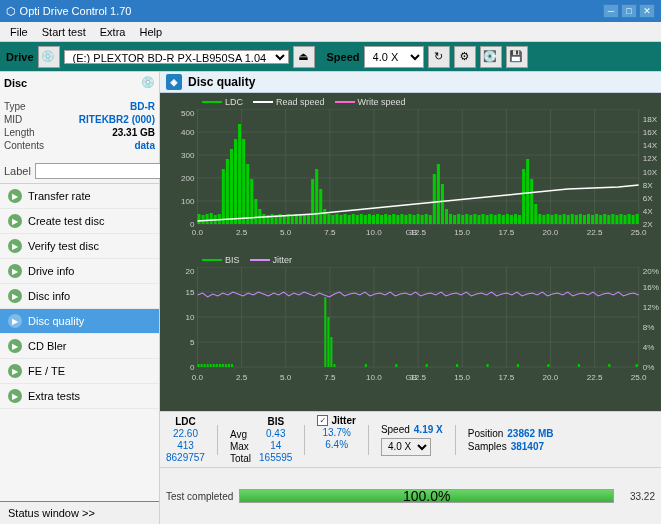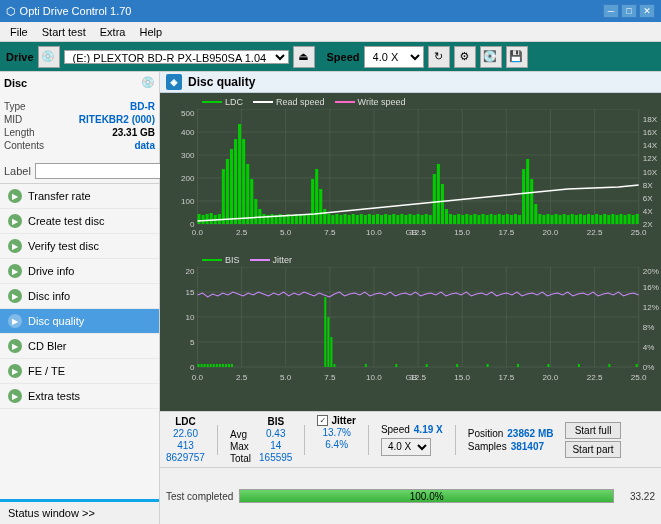--- a/index.html
+++ b/index.html
@@ -151,21 +151,21 @@
       width: 14px; height: 14px;
       border-radius: 50%;
       background: #6aab6a;
       display: flex; align-items: center; justify-content: center;
       font-size: 8px; color: white; flex-shrink: 0;
     }
     .nav-item.active .nav-icon { background: rgba(255,255,255,0.3); }
     
     
     .status-window-btn {
-      border-top: 3px solid #0ea5e9;
+      border-top: 1px solid #0ea5e9;
       padding: 5px 8px;
       cursor: pointer;
       font-size: 11px;
       display: flex;
       align-items: center;
       gap: 4px;
       background: #f0f0f0;
     }
     
     
@@ -287,21 +287,21 @@
       position: relative;
     }
     .progress-fill {
       height: 100%;
       background: linear-gradient(to bottom, #6ad46a, #3ab43a);
     }
     .progress-text {
       position: absolute;
       top: 0; left: 0; right: 0; bottom: 0;
       display: flex; align-items: center; justify-content: center;
-      font-size: 10px; color: #000;
+      font-size: 14px; color: #000;
     }
     .status-text { font-size: 10px; color: #333; }
     .time-text { font-size: 10px; color: #333; min-width: 35px; text-align: right; }
   </style>
 </head>
 <body>
 
 <div class="titlebar">
   <div class="titlebar-title">
     <span>⬡</span>
@@ -755,24 +755,20 @@
           <div style="display:flex; gap:4px;">
             <span>Position</span>
             <span class="speed-val">23862 MB</span>
           </div>
           <div style="display:flex; gap:4px;">
             <span>Samples</span>
             <span class="speed-val">381407</span>
           </div>
         </div>
 
-        <div class="start-btns">
-          <button class="start-btn">Start full</button>
-          <button class="start-btn">Start part</button>
-        </div>
       </div>
     </div>
 
     <div class="progress-bar-container">
       <span class="status-text">Test completed</span>
       <div class="progress-track">
         <div class="progress-fill" style="width:100%;"></div>
         <div class="progress-text">100.0%</div>
       </div>
       <span class="time-text">33.22</span>

